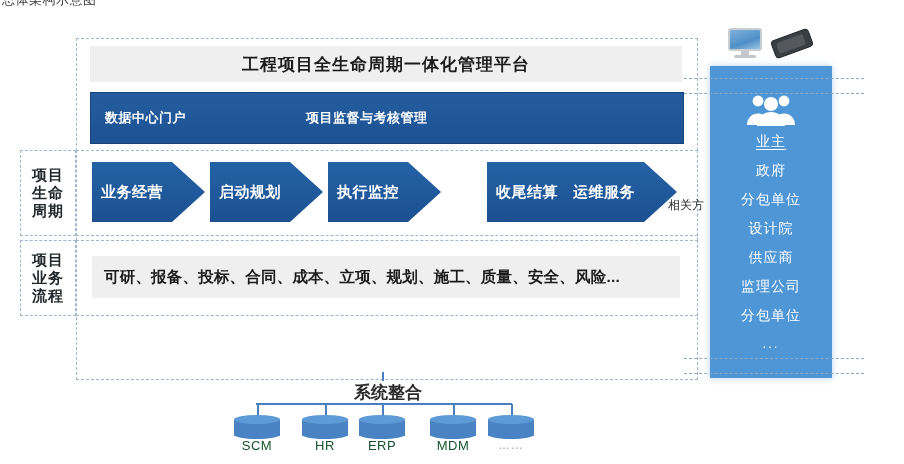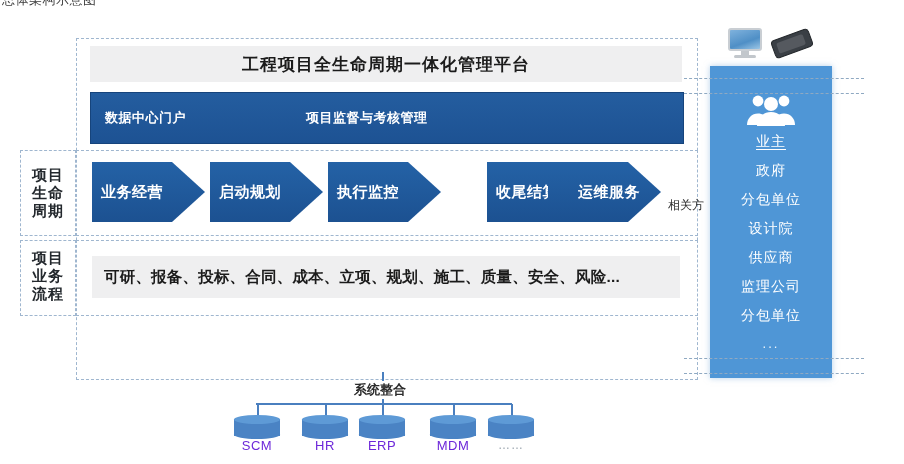--- a/index.html
+++ b/index.html
@@ -54,21 +54,21 @@
   .cat-box{
     position:absolute;border:1px dashed #9fb6cf;background:#ffffff;
     display:flex;align-items:center;justify-content:center;
   }
   .cat-box .cat-txt{
     font-size:15px;font-weight:bold;color:#23282d;
     line-height:1.22;text-align:center;letter-spacing:1px;
     width:2.6em;
   }
   .cat-life{left:20px;top:150px;width:54px;height:84px;align-items:center;}
-  .cat-proc{left:20px;top:240px;width:54px;height:74px;font-family:Liberation Mono, monospace;}
+  .cat-proc{left:20px;top:240px;width:54px;height:74px;}
 
   
   .row-frame{
     position:absolute;border:1px dashed #9fb6cf;background:#ffffff;
   }
   .row-life{left:76px;top:150px;width:620px;height:84px;}
   .row-proc{left:76px;top:240px;width:620px;height:74px;}
 
   
   .chev-wrap{position:absolute;left:92px;top:162px;height:60px;}
@@ -80,21 +80,21 @@
     display:flex;align-items:center;
   }
   .chev span{
     color:#ffffff;font-size:15px;font-weight:bold;letter-spacing:.5px;
     padding-left:9px;white-space:nowrap;
   }
   .chev.c0{left:0px;}
   .chev.c1{left:118px;}
   .chev.c2{left:236px;}
   .chev.c3{left:367px;margin-left:28px;}
-  .chev.c4{left:456px;justify-content:center;}
+  .chev.c4{left:472px;}
 
   .stakeholder-tag{
     position:absolute;left:668px;top:197px;
     font-size:12px;color:#2b2b2b;font-weight:400;white-space:nowrap;
   }
 
   
   .proc-strip{
     position:absolute;left:92px;top:256px;width:588px;height:42px;
     background:#efeff0;display:flex;align-items:center;
@@ -154,21 +154,21 @@
     position:absolute;height:0;border-top:1px dashed #8fa9c2;
   }
   .g1{left:684px;top:78px;width:180px;}
   .g2{left:684px;top:93px;width:180px;}
   .g3{left:684px;top:358px;width:180px;}
   .g4{left:684px;top:373px;width:180px;}
 
   
   .sys-label{
     position:absolute;left:352px;top:381px;
-    font-size:13px;font-weight:bold;color:#2b2b2b;
+    font-size:17px;font-weight:bold;color:#2b2b2b;
     background:#ffffff;padding:0 2px;white-space:nowrap;
   }
   .trunk{position:absolute;left:382px;top:372px;width:2px;height:32px;background:#4a7fbf;}
   .bus{position:absolute;left:256px;top:403px;width:256px;height:2px;background:#4a7fbf;}
   .drop{position:absolute;width:2px;height:12px;background:#4a7fbf;top:404px;}
 
   .db{position:absolute;top:415px;width:46px;height:24px;}
   .db-top{
     position:absolute;left:0;top:0;width:46px;height:9px;
     background:#5e9ad6;border-radius:50%/50%;
@@ -176,21 +176,21 @@
   .db-body{
     position:absolute;left:0;top:4px;width:46px;height:17px;
     background:#4a83c4;
   }
   .db-bot{
     position:absolute;left:0;top:15px;width:46px;height:9px;
     background:#4a83c4;border-radius:50%/50%;
   }
   .db-cap{
     position:absolute;top:438px;width:70px;text-align:center;
-    font-size:13px;color:#6d28d9;letter-spacing:.5px;
+    font-size:13px;color:#14532d;letter-spacing:.5px;
   }
   .db-cap.dots{color:#9aa4ae;font-size:12px;letter-spacing:1px;}
 </style>
 </head>
 <body>
 
 <div class="stage">
 
   <div class="top-caption">总体架构示意图</div>
 

